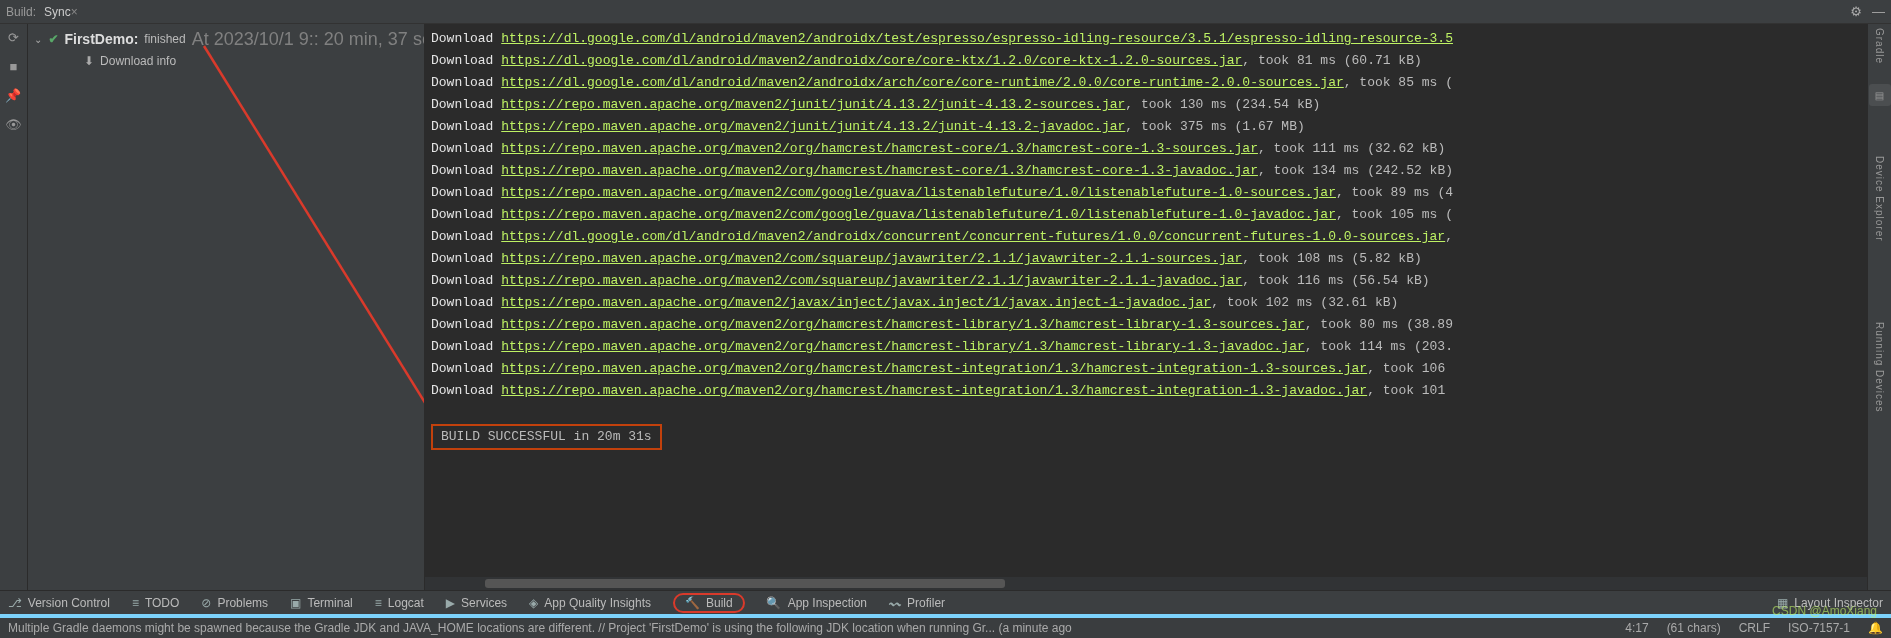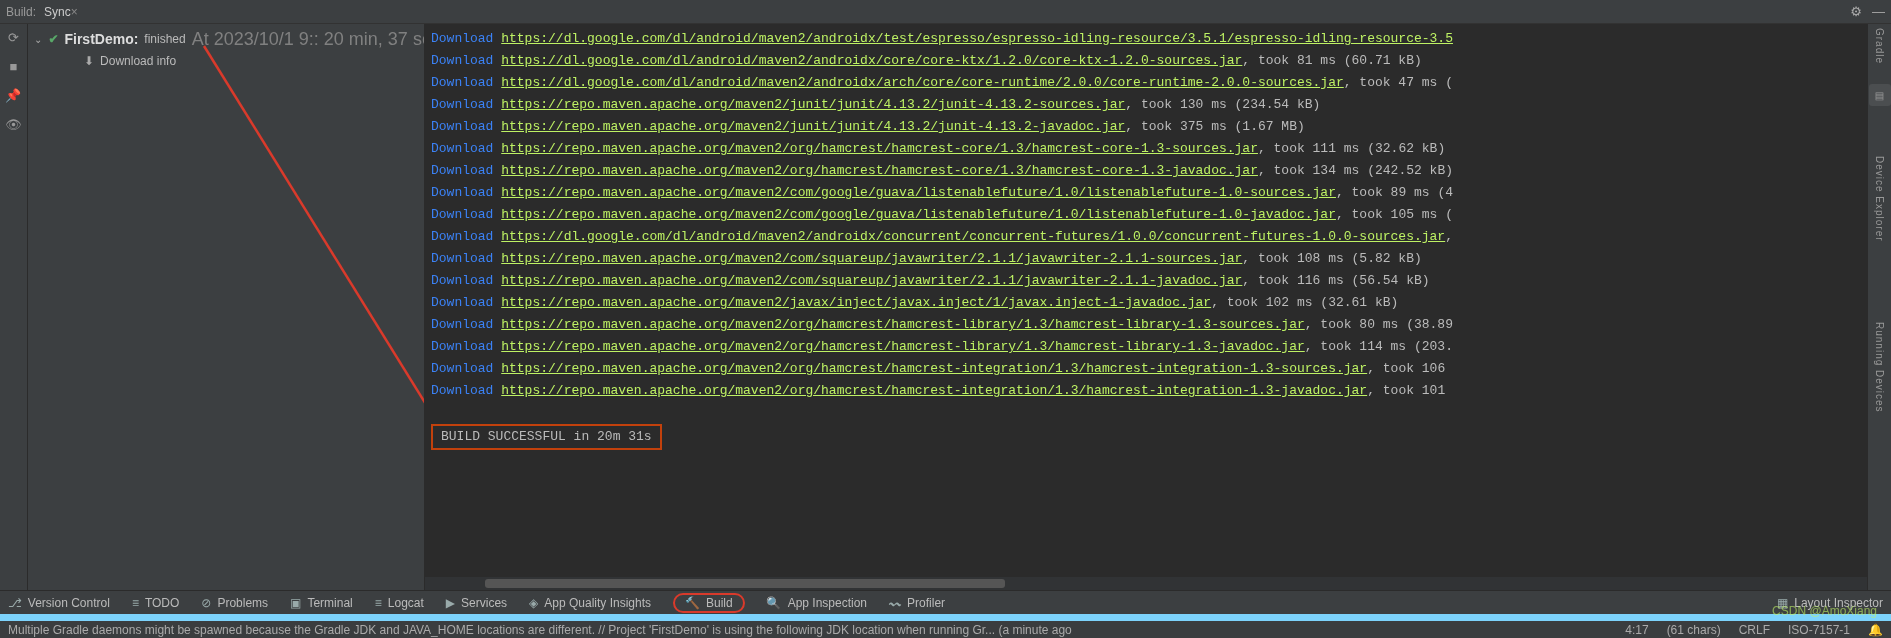--- a/index.html
+++ b/index.html
@@ -60,21 +60,21 @@
       background: #2b2b2b;
       font-family: "Consolas", "Courier New", monospace;
       font-size: 13px;
       line-height: 22px;
       padding: 4px 6px 0 6px;
       overflow: hidden;
       color: #bbb;
       white-space: nowrap;
     }
     .console .row { display: block; }
-    .console .dl { color: #3b82f6; }
+    .console .dl { color: #e5e5e5; }
     .console .link { color: #bef264; text-decoration: underline; cursor: pointer; }
     .console .suffix { color: #bbb; }
     .success-box {
       display: inline-block;
       border: 2px solid #c2410c;
       padding: 0 8px;
       color: #bbb;
     }
     .right-gutter {
       width: 24px;
@@ -109,21 +109,21 @@
     .tool-icon { color: #9aa; font-size: 12px; }
     .build-highlight {
       border: 2px solid #d93a2b;
       border-radius: 12px;
       padding: 0 10px;
       display: flex; align-items: center; gap: 6px;
       height: 20px;
     }
     .status-bar {
       height: 24px;
-      border-top: 7px solid #7dd3fc;
+      border-top: 4px solid #7dd3fc;
       background: #3a3d3f;
       color: #aaa;
       display: flex; align-items: center; padding: 0 8px; gap: 11px;
       font-size: 12px;
     }
     .status-text { flex: 0 1 auto; white-space: nowrap; overflow: hidden; text-overflow: ellipsis; max-width: 1180px; }
     .status-right { margin-left: auto; display: flex; gap: 18px; align-items: center; }
     .watermark { position: absolute; right: 14px; bottom: 20px; color: #bef264; font-size: 12px; opacity: .6; pointer-events: none; }
   </style>
 </head>
@@ -170,21 +170,21 @@
           </marker>
         </defs>
       <line x1="4" y1="4" x2="248" y2="398" stroke="#d93a2b" stroke-width="2.5" marker-end="url(#ah)"></line>
     </svg>
   </div>
 
   <div style="flex:1;display:flex;flex-direction:column;overflow:hidden;">
     <div class="console" id="console">
         <span class="row"><span class="dl">Download </span><span class="link">https://dl.google.com/dl/android/maven2/androidx/test/espresso/espresso-idling-resource/3.5.1/espresso-idling-resource-3.5</span><span class="suffix"></span></span>
         <span class="row"><span class="dl">Download </span><span class="link">https://dl.google.com/dl/android/maven2/androidx/core/core-ktx/1.2.0/core-ktx-1.2.0-sources.jar</span><span class="suffix">, took 81 ms (60.71 kB)</span></span>
-        <span class="row"><span class="dl">Download </span><span class="link">https://dl.google.com/dl/android/maven2/androidx/arch/core/core-runtime/2.0.0/core-runtime-2.0.0-sources.jar</span><span class="suffix">, took 47 ms (</span></span>
+        <span class="row"><span class="dl">Download </span><span class="link">https://dl.google.com/dl/android/maven2/androidx/arch/core/core-runtime/2.0.0/core-runtime-2.0.0-sources.jar</span><span class="suffix">, took 85 ms (</span></span>
         <span class="row"><span class="dl">Download </span><span class="link">https://repo.maven.apache.org/maven2/junit/junit/4.13.2/junit-4.13.2-sources.jar</span><span class="suffix">, took 130 ms (234.54 kB)</span></span>
         <span class="row"><span class="dl">Download </span><span class="link">https://repo.maven.apache.org/maven2/junit/junit/4.13.2/junit-4.13.2-javadoc.jar</span><span class="suffix">, took 375 ms (1.67 MB)</span></span>
         <span class="row"><span class="dl">Download </span><span class="link">https://repo.maven.apache.org/maven2/org/hamcrest/hamcrest-core/1.3/hamcrest-core-1.3-sources.jar</span><span class="suffix">, took 111 ms (32.62 kB)</span></span>
         <span class="row"><span class="dl">Download </span><span class="link">https://repo.maven.apache.org/maven2/org/hamcrest/hamcrest-core/1.3/hamcrest-core-1.3-javadoc.jar</span><span class="suffix">, took 134 ms (242.52 kB)</span></span>
         <span class="row"><span class="dl">Download </span><span class="link">https://repo.maven.apache.org/maven2/com/google/guava/listenablefuture/1.0/listenablefuture-1.0-sources.jar</span><span class="suffix">, took 89 ms (4</span></span>
         <span class="row"><span class="dl">Download </span><span class="link">https://repo.maven.apache.org/maven2/com/google/guava/listenablefuture/1.0/listenablefuture-1.0-javadoc.jar</span><span class="suffix">, took 105 ms (</span></span>
         <span class="row"><span class="dl">Download </span><span class="link">https://dl.google.com/dl/android/maven2/androidx/concurrent/concurrent-futures/1.0.0/concurrent-futures-1.0.0-sources.jar</span><span class="suffix">,</span></span>
         <span class="row"><span class="dl">Download </span><span class="link">https://repo.maven.apache.org/maven2/com/squareup/javawriter/2.1.1/javawriter-2.1.1-sources.jar</span><span class="suffix">, took 108 ms (5.82 kB)</span></span>
         <span class="row"><span class="dl">Download </span><span class="link">https://repo.maven.apache.org/maven2/com/squareup/javawriter/2.1.1/javawriter-2.1.1-javadoc.jar</span><span class="suffix">, took 116 ms (56.54 kB)</span></span>
         <span class="row"><span class="dl">Download </span><span class="link">https://repo.maven.apache.org/maven2/javax/inject/javax.inject/1/javax.inject-1-javadoc.jar</span><span class="suffix">, took 102 ms (32.61 kB)</span></span>

